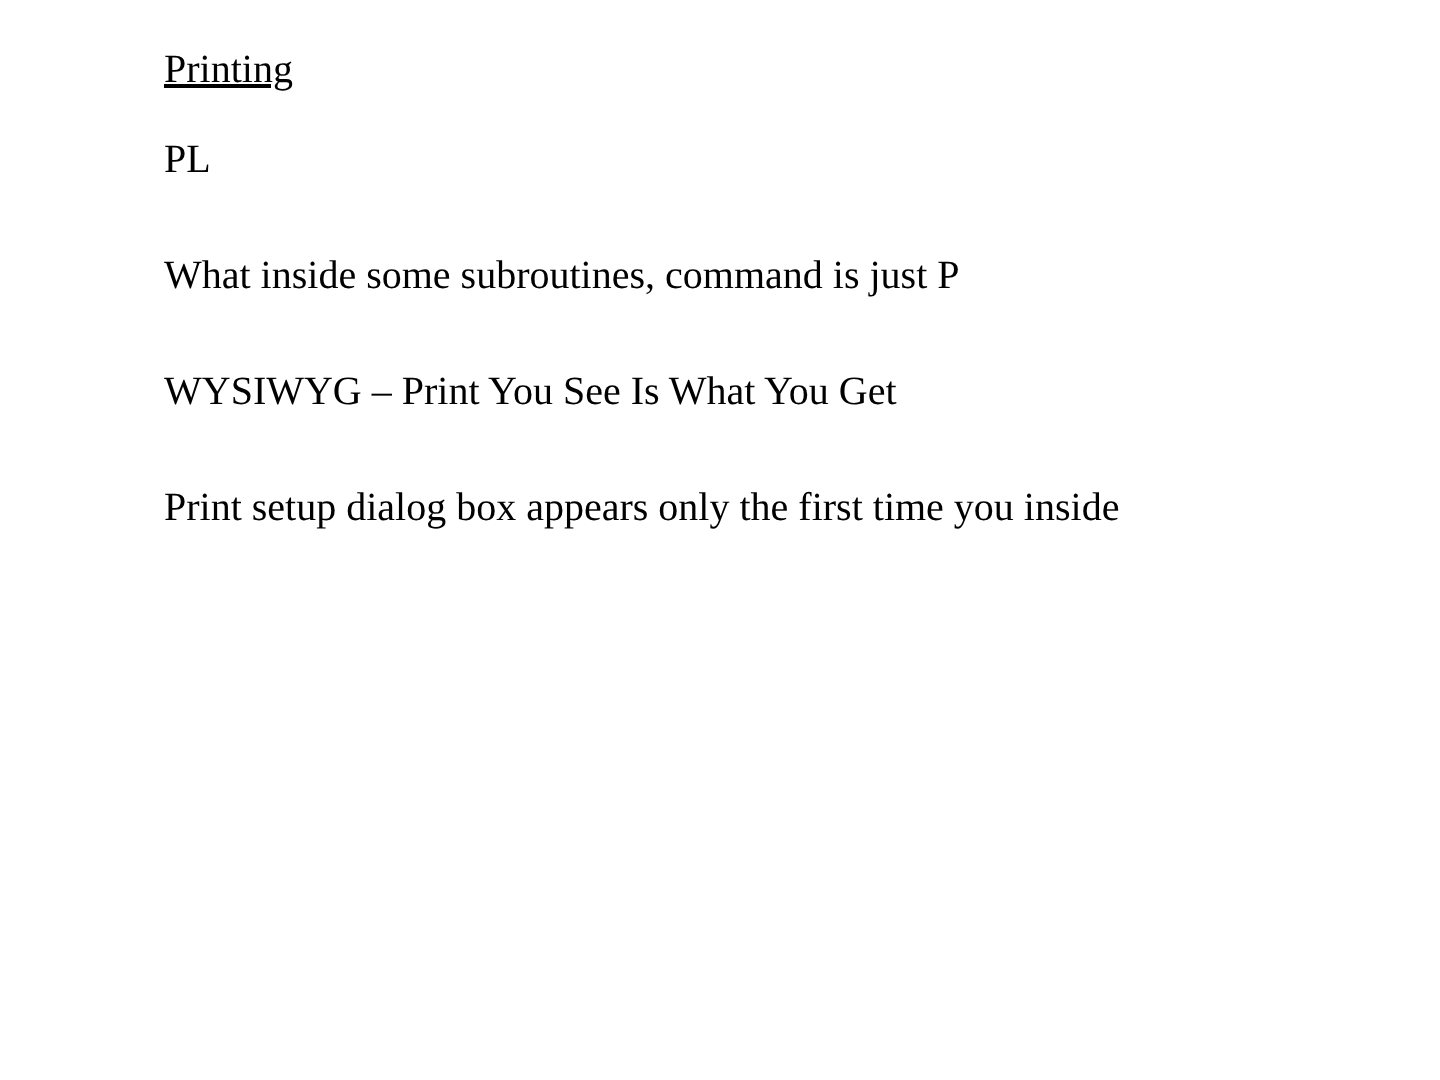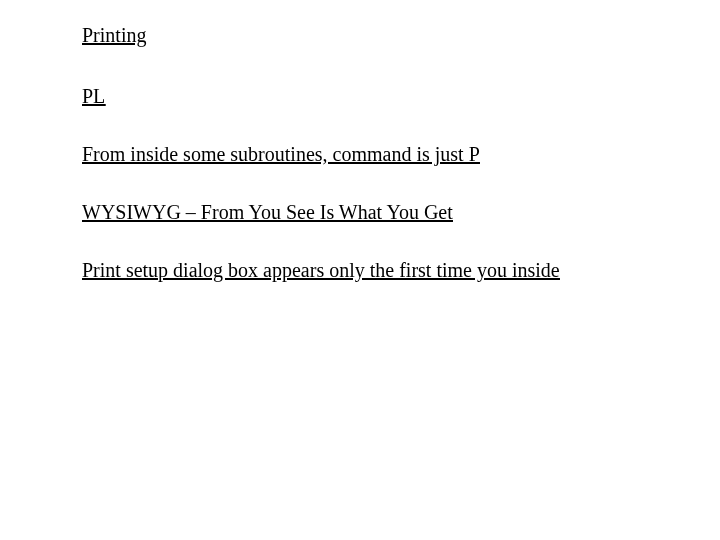--- a/index.html
+++ b/index.html
@@ -1,40 +1,39 @@
 <!DOCTYPE html>
 <html><head>
   <meta charset="utf-8">
   <style>
     * {
       margin: 0;
       padding: 0;
       box-sizing: border-box;
-      text-decoration: underline;
     }
     body {
       width: 720px;
       height: 540px;
       background: #ffffff;
       font-family: "Times New Roman", Times, serif;
       font-size: 20px;
       color: #000000;
       padding-top: 24px;
       padding-left: 82px;
       padding-right: 40px;
     }
     .heading {
       text-decoration: underline;
-      margin-bottom: 36px;
+      margin-bottom: 20px;
     }
     .para {
       margin-bottom: 32px;
       line-height: 1.3;
     }
   </style>
 </head>
 <body>
 
 <div class="heading">Printing</div>
 <div class="para">PL</div>
-<div class="para">From inside some subroutines, command is just P</div>
-<div class="para">WYSIWYG – From You See Is What You Get</div>
+<div class="para">What inside some subroutines, command is just P</div>
+<div class="para">WYSIWYG – Print You See Is What You Get</div>
 <div class="para">Print setup dialog box appears only the first time you inside</div>
 
 </body></html>

